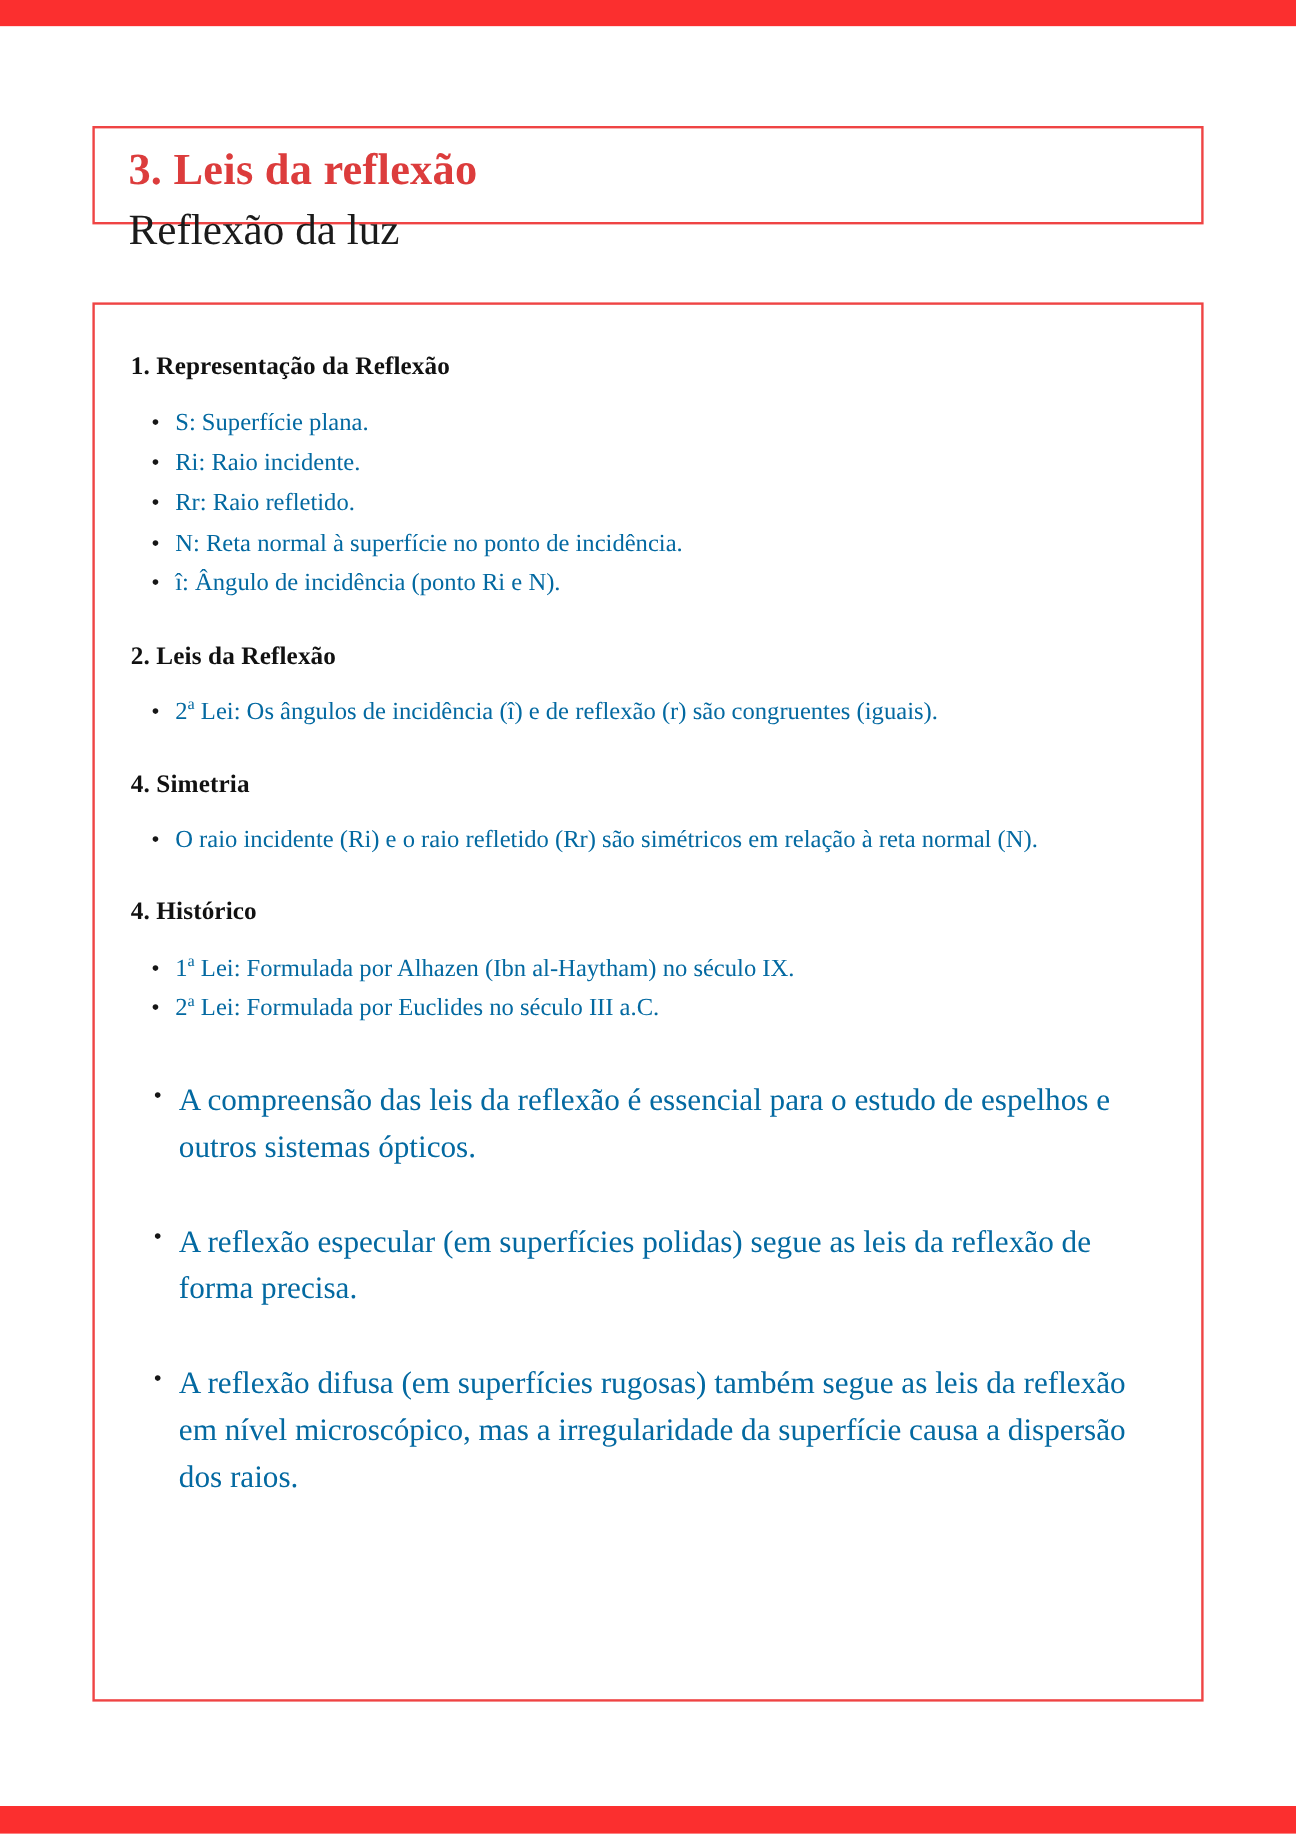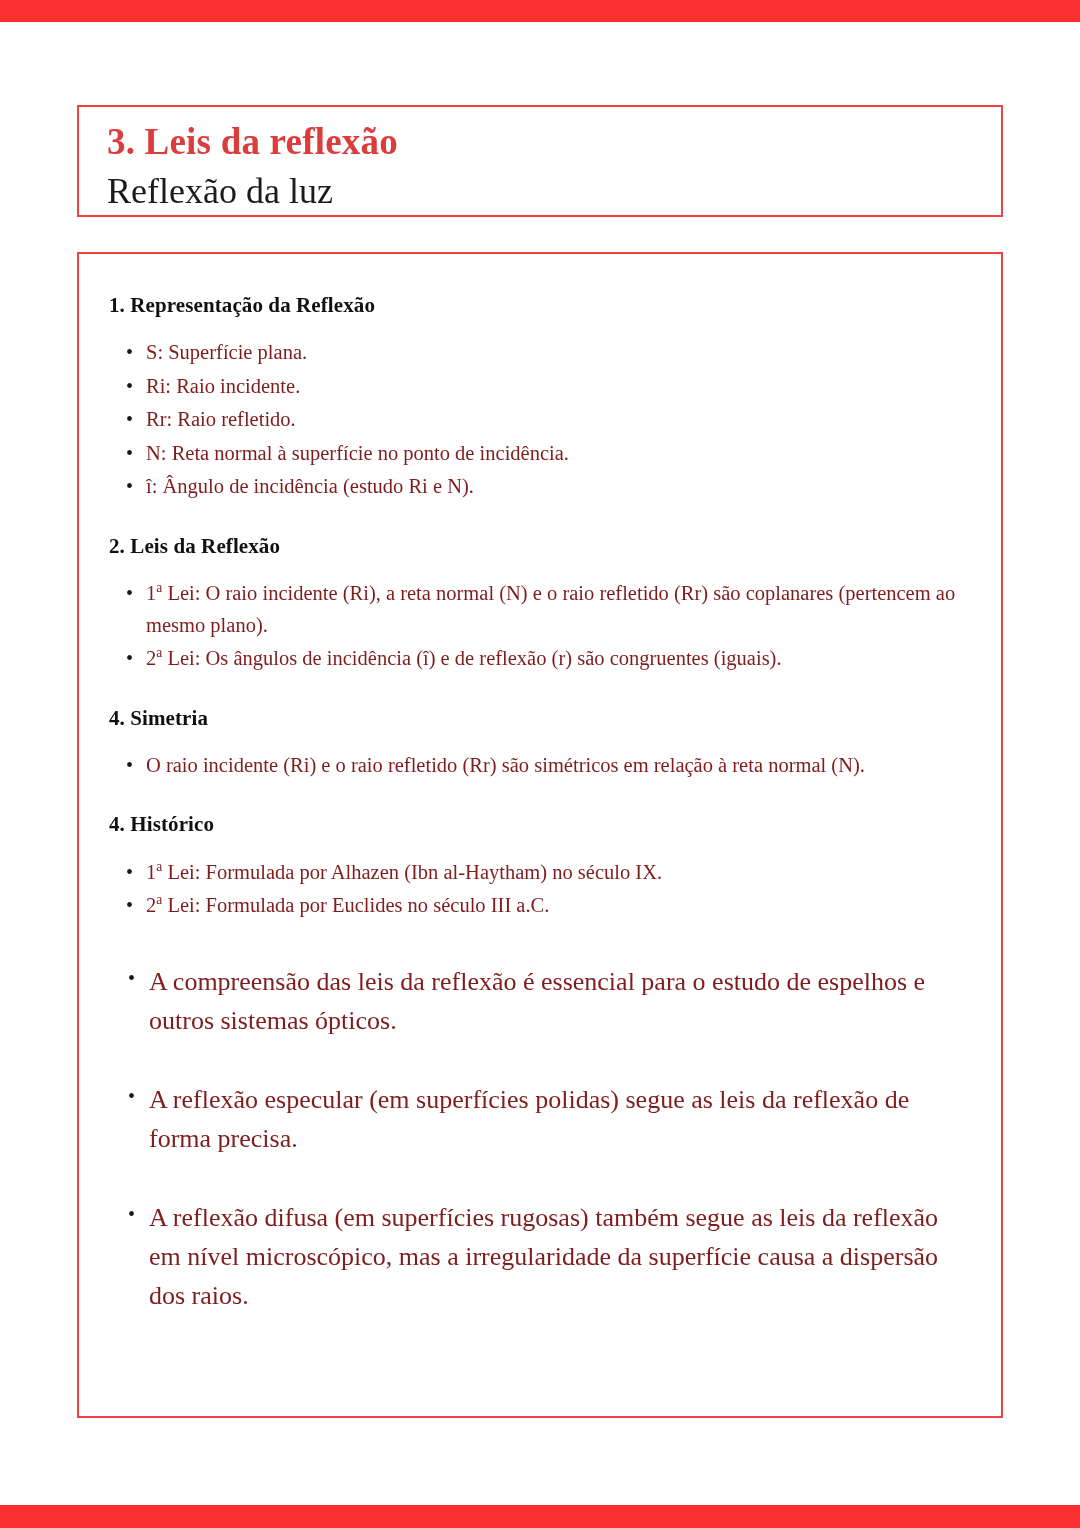--- a/index.html
+++ b/index.html
@@ -34,21 +34,21 @@
     height: 1483px;
     background: #ffffff;
   }
 
   
   .header-box {
     position: absolute;
     left: 77px;
     top: 83px;            
     width: 926px;
-    height: 112px;
+    height: 82px;
     border: 2px solid #ef4444;
     box-sizing: border-box;
     background: #ffffff;
   }
   .header-inner {
     padding: 14px 0 0 28px;
   }
   .doc-title {
     font-size: 37px;
     line-height: 1.15;
@@ -97,21 +97,21 @@
     list-style: none;
     margin: 18px 0 0 0;
     padding: 0;
   }
   ul.bullets li {
     position: relative;
     padding-left: 37px;
     margin: 0 0 2px 0;
     font-size: 20.5px;
     line-height: 31.5px;
-    color: #7f1d1d;
+    color: #0369a1;
   }
   ul.bullets li::before {
     content: "\2022";
     position: absolute;
     left: 17px;
     top: 0;
     font-size: 20px;
     line-height: 31.5px;
     color: #161616;
   }
@@ -146,28 +146,27 @@
   <div class="content-box">
     <div class="content-inner">
 
       <section class="sec-block">
         <h2 class="sec-heading">1. Representação da Reflexão</h2>
         <ul class="bullets">
           <li>S: Superfície plana.</li>
           <li>Ri: Raio incidente.</li>
           <li>Rr: Raio refletido.</li>
           <li>N: Reta normal à superfície no ponto de incidência.</li>
-          <li>î: Ângulo de incidência (estudo Ri e N).</li>
+          <li>î: Ângulo de incidência (ponto Ri e N).</li>
         </ul>
       </section>
 
       <section class="sec-block">
         <h2 class="sec-heading">2. Leis da Reflexão</h2>
         <ul class="bullets">
-          <li>1<span class="sup">a</span> Lei: O raio incidente (Ri), a reta normal (N) e o raio refletido (Rr) são coplanares (pertencem ao mesmo plano).</li>
           <li>2<span class="sup">a</span> Lei: Os ângulos de incidência (î) e de reflexão (r) são congruentes (iguais).</li>
         </ul>
       </section>
 
       <section class="sec-block">
         <h2 class="sec-heading">4. Simetria</h2>
         <ul class="bullets">
           <li>O raio incidente (Ri) e o raio refletido (Rr) são simétricos em relação à reta normal (N).</li>
         </ul>
       </section>

